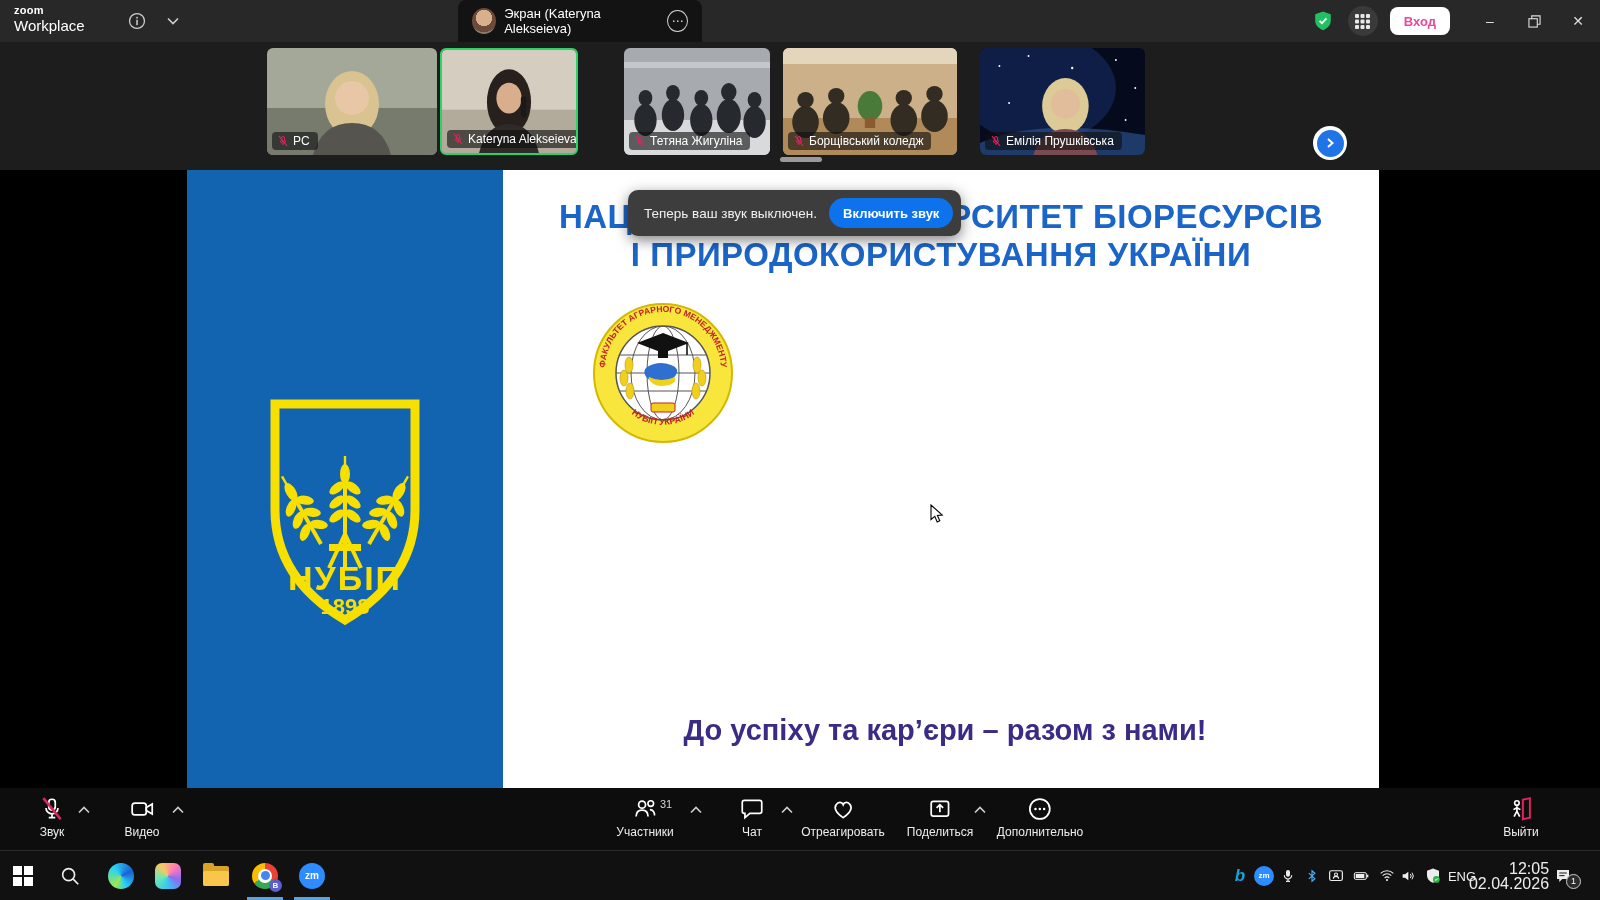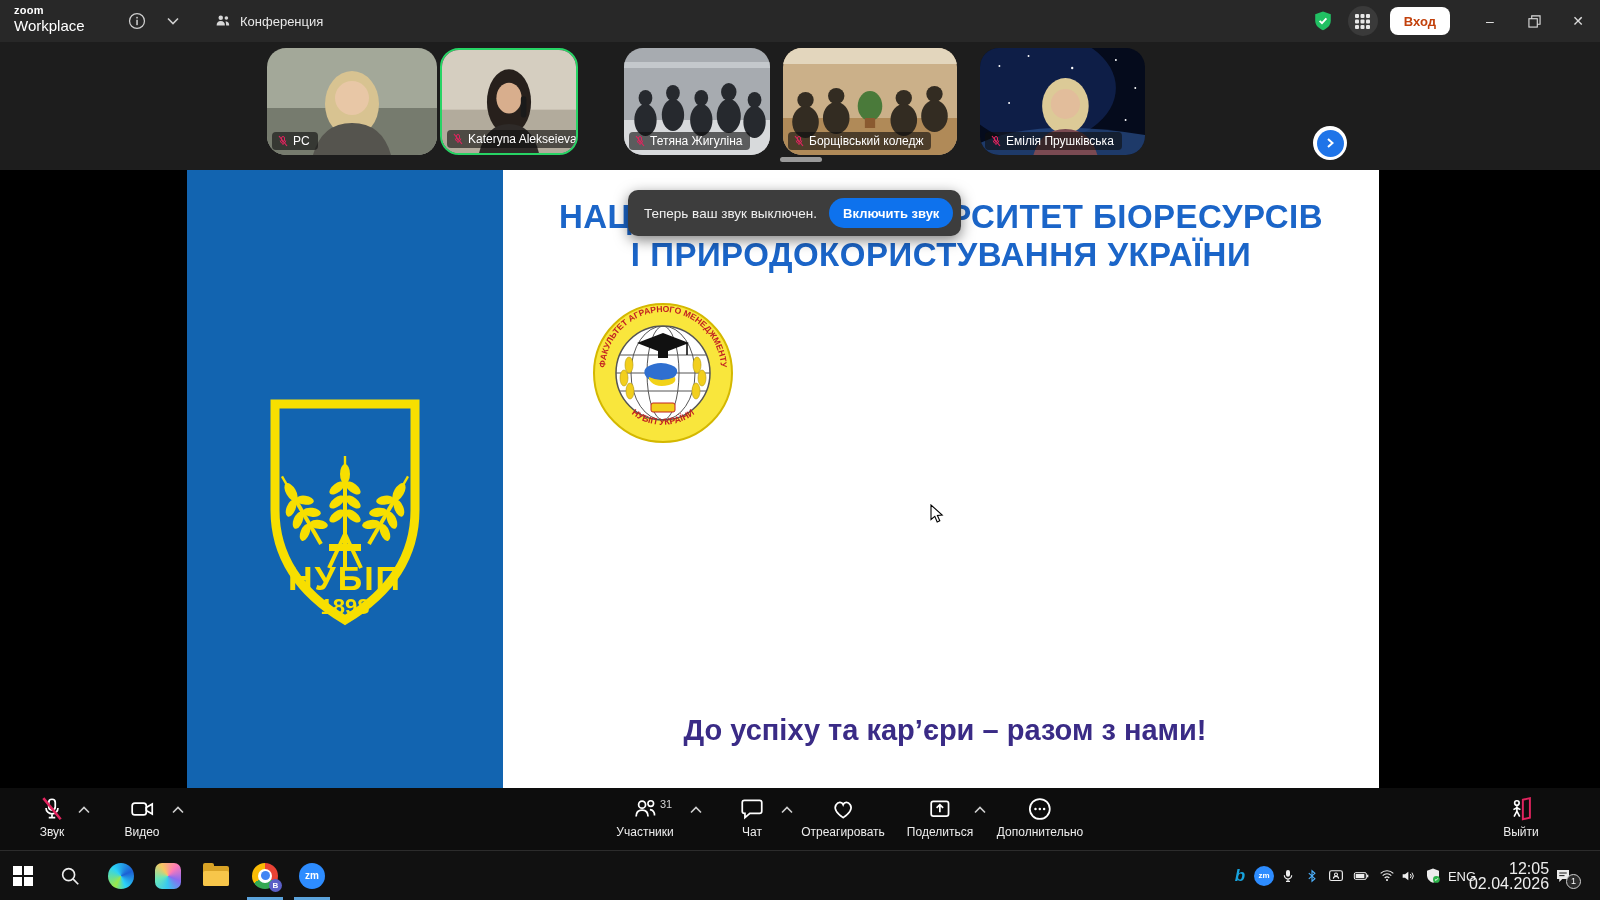--- a/index.html
+++ b/index.html
@@ -20,29 +20,29 @@
   .tab-conf { left:200px; }
   .tab-screen { left:458px; width:244px; background:#131313; border-radius:8px 8px 0 0; color:#fff; }
   .avatar { width:26px; height:26px; border-radius:50%;
             background:radial-gradient(circle at 50% 38%, #d9b08c 0 40%, #6b4a3a 41% 70%, #8a7b6a 71%); }
   .ellipsis-btn { margin-left:auto; width:22px; height:22px; border-radius:50%;
                   border:1.4px solid #cfcfcf; color:#e6e6e6; background:none; font-size:12px;
                   line-height:18px; text-align:center; cursor:pointer; }
   .tb-right { position:absolute; right:0; top:0; height:42px; display:flex; align-items:center; }
   .grid-btn { width:30px; height:30px; border-radius:50%; background:#3a3a3a; border:none;
               display:flex; align-items:center; justify-content:center; margin-left:14px; cursor:pointer; }
-  .login-btn { margin-left:12px; height:28px; padding:0 14px; background:#fff; color:#c2410c;
+  .login-btn { margin-left:12px; height:28px; padding:0 14px; background:#fff; color:#ec4899;
                border:none; border-radius:8px; font-size:13px; font-weight:bold; cursor:pointer; }
   .win-btn { width:44px; height:42px; background:none; border:none; color:#ddd; font-size:14px;
              display:flex; align-items:center; justify-content:center; cursor:pointer; }
   .win-btn.min { margin-left:18px; }
 
   
   .filmstrip { position:absolute; left:0; top:42px; width:1600px; height:128px; background:#1d1d1d; }
-  .tile { position:absolute; top:6px; height:107px; border-radius:19px; overflow:hidden; cursor:pointer; }
+  .tile { position:absolute; top:6px; height:107px; border-radius:6px; overflow:hidden; cursor:pointer; }
   .tile svg.fill { position:absolute; inset:0; width:100%; height:100%; }
   .tile.active { border:2.5px solid #27d465; }
   .name-tag { position:absolute; left:5px; bottom:5px; display:flex; align-items:center; gap:4px;
               background:rgba(15,15,15,.62); border-radius:4px; padding:2px 8px 2px 5px;
               color:#fff; font-size:12px; white-space:nowrap; }
   .next-btn { position:absolute; left:1313px; top:84px; width:34px; height:34px; border-radius:50%;
               background:#fff; border:none; display:flex; align-items:center; justify-content:center;
               cursor:pointer; }
   .next-inner { width:27px; height:27px; border-radius:50%; background:#1f74e8;
                 display:flex; align-items:center; justify-content:center; }
@@ -143,28 +143,24 @@
         <circle cx="10" cy="10" r="8.3" fill="none" stroke="#cfcfcf" stroke-width="1.4"></circle>
         <rect x="9.2" y="8.6" width="1.7" height="6" fill="#cfcfcf"></rect>
         <rect x="9.2" y="5.4" width="1.7" height="1.8" fill="#cfcfcf"></rect>
       </svg>
     </button>
     <button class="tb-icon-btn" style="left:156px">
       <svg width="12" height="8" viewBox="0 0 12 8">
         <path d="M1 1.5 L6 6.5 L11 1.5" fill="none" stroke="#cfcfcf" stroke-width="1.6"></path>
       </svg>
     </button>
-    <div class="tab tab-conf">
-      <svg width="18" height="18" viewBox="0 0 24 24" fill="#d8d8d8">
-        <circle cx="9" cy="7.5" r="3"></circle>
-          <path d="M3.5 18 q0 -6 5.5 -6 t5.5 6 z"></path>
-        <circle cx="16.5" cy="8" r="2.4"></circle>
-          <path d="M15.5 12.4 q4.8 .4 4.8 5.6 h-4 z"></path>
-      </svg>
-      <span>Конференция</span>
+    <div class="tab tab-screen">
+      <span class="avatar"></span>
+      <span>Экран (Kateryna Alekseieva)</span>
+      <button class="ellipsis-btn">⋯</button>
     </div>
     <div class="tb-right">
       <svg width="22" height="24" viewBox="0 0 24 24">
         <path d="M12 1.5 l8.5 3 v7 c0 5 -3.7 8.8 -8.5 10.5 c-4.8 -1.7 -8.5 -5.5 -8.5 -10.5 v-7 z" fill="#21c063"></path>
         <path d="M8.3 11.8 l2.6 2.6 l4.8 -5.2" fill="none" stroke="#fff" stroke-width="2.1"></path>
       </svg>
       <button class="grid-btn">
         <svg width="15" height="15" viewBox="0 0 15 15" fill="#e8e8e8">
           <rect x="0" y="0" width="4" height="4" rx="1"></rect>
             <rect x="5.5" y="0" width="4" height="4" rx="1"></rect>

